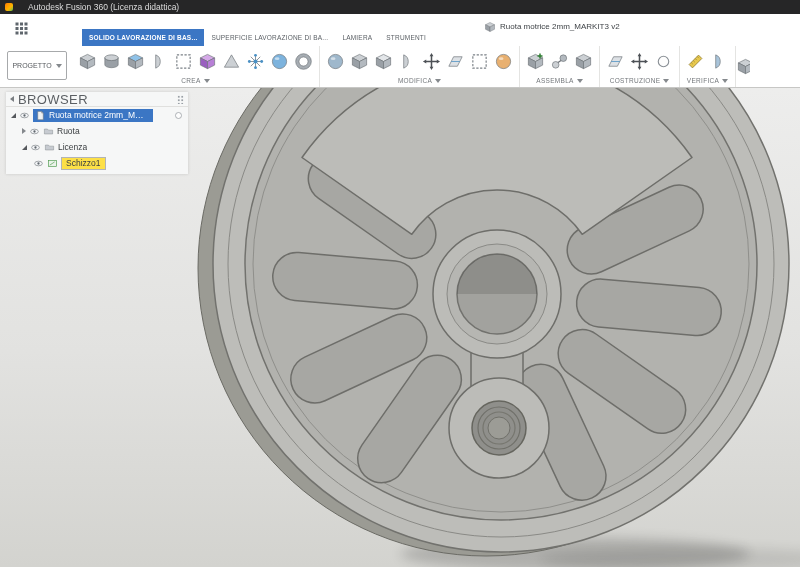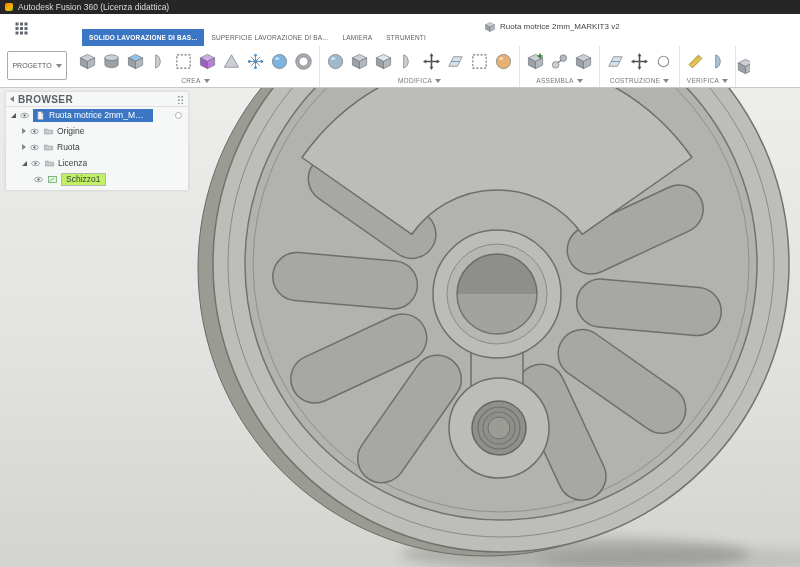--- a/index.html
+++ b/index.html
@@ -1,21 +1,21 @@
 <!DOCTYPE html>
 <html><head>
 <meta charset="utf-8">
 <style>
   html,body{margin:0;padding:0}
   body{width:800px;height:567px;overflow:hidden;position:relative;
        font-family:"Liberation Sans",sans-serif;background:#fff;}
 
   
   .titlebar{position:absolute;left:0;top:0;width:800px;height:14px;background:#262627;
-            display:flex;align-items:center;gap:5px;padding-left:5px;box-sizing:border-box}
+            display:flex;align-items:center;gap:15px;padding-left:5px;box-sizing:border-box}
   .titlebar .logo{width:8px;height:8px;border-radius:2px;
             background:linear-gradient(135deg,#ff7b00,#ffb400 60%,#5bc24e)}
   .titlebar .ttext{color:#dcdcdc;font-size:8.5px;white-space:nowrap}
 
   
   .appbar{position:absolute;left:0;top:14px;width:800px;height:32px;background:#fff}
   .grid-btn{position:absolute;left:12px;top:5px;width:18px;height:18px;display:flex;
             align-items:center;justify-content:center}
   .ribbontabs{position:absolute;left:82px;bottom:0;height:17px;display:flex;align-items:stretch}
   .rtab{display:flex;align-items:center;padding:0 7px;font-size:6.5px;color:#5a5f64;
@@ -49,33 +49,33 @@
           background:linear-gradient(180deg,#ededec 0%,#e2e2e0 55%,#d3d3cf 100%)}
   .canvas svg{display:block}
 
   
   .browser{position:absolute;left:6px;top:92px;width:182px;background:rgba(246,247,248,.93);
            box-shadow:0 0 3px rgba(0,0,0,.15);font-size:8.5px;color:#3c4043;padding-bottom:3px}
   .bheader{height:14px;display:flex;align-items:center;gap:4px;padding:0 4px;
            border-bottom:1px solid #e0e0de}
   .tri-left{width:0;height:0;border-top:3px solid transparent;border-bottom:3px solid transparent;
            border-right:4px solid #7a7e82}
-  .bheader .btitle{font-size:10px;font-weight:bold;color:#5b5f63;letter-spacing:.4px;flex:1}
+  .bheader .btitle{font-size:13px;font-weight:normal;color:#5b5f63;letter-spacing:.4px;flex:1}
   .gripdots{width:7px;height:9px;background-image:radial-gradient(#9aa0a6 1px,transparent 1.1px);
            background-size:3.5px 3.5px}
   .brow{height:16px;display:flex;align-items:center;gap:3px;padding-left:calc(5px + var(--ind,0)*11px)}
   .tri-r{width:0;height:0;border-top:3px solid transparent;border-bottom:3px solid transparent;
          border-left:4.5px solid #85898d;flex:none}
   .tri-exp{width:0;height:0;border-bottom:5px solid #55595d;border-left:5px solid transparent;flex:none}
   svg.tico{width:11px;height:11px;flex:none}
   .blabel{white-space:nowrap;overflow:hidden;text-overflow:ellipsis}
   .sel{background:#3b76c4;color:#fff;display:flex;align-items:center;gap:3px;
        padding:1px 4px 1px 2px;max-width:116px}
   .sel .blabel{max-width:100px}
-  .boxed{border:1px solid #b2b4b6;background:#bef264;padding:0 4px;line-height:11px}
+  .boxed{border:1px solid #b2b4b6;background:#fde047;padding:0 4px;line-height:11px}
 </style>
 </head>
 <body>
 
 <svg width="0" height="0" style="position:absolute" aria-hidden="true">
   <defs>
     <symbol id="i-cube" viewBox="0 0 20 20">
       <polygon class="ct" points="10,2.5 17.5,6.2 10,10 2.5,6.2"></polygon>
       <polygon class="cl" points="2.5,6.2 10,10 10,17.5 2.5,13.8"></polygon>
       <polygon class="cr" points="17.5,6.2 10,10 10,17.5 17.5,13.8"></polygon>
@@ -469,40 +469,30 @@
         </svg>
       <span class="blabel">Ruota motrice 2mm_MARKIT3 v2</span>
     </span>
     <svg class="tico" style="margin-left:auto;margin-right:4px">
         <use href="#i-radio"></use>
       </svg>
   </div>
 
 
 
+
+
   <div class="brow" style="--ind:1">
     <span class="tri-r"></span>
     <svg class="tico">
         <use href="#i-eye"></use>
       </svg>
     <svg class="tico">
         <use href="#i-folder"></use>
       </svg>
-    <span class="blabel">Origine</span>
-  </div>
-
-
-  <div class="brow" style="--ind:1">
-    <span class="tri-r"></span>
-    <svg class="tico">
-        <use href="#i-eye"></use>
-      </svg>
-    <svg class="tico">
-        <use href="#i-folder"></use>
-      </svg>
     <span class="blabel">Ruota</span>
   </div>
 
   <div class="brow" style="--ind:1">
     <span class="tri-exp"></span>
     <svg class="tico">
         <use href="#i-eye"></use>
       </svg>
     <svg class="tico">
         <use href="#i-folder"></use>

